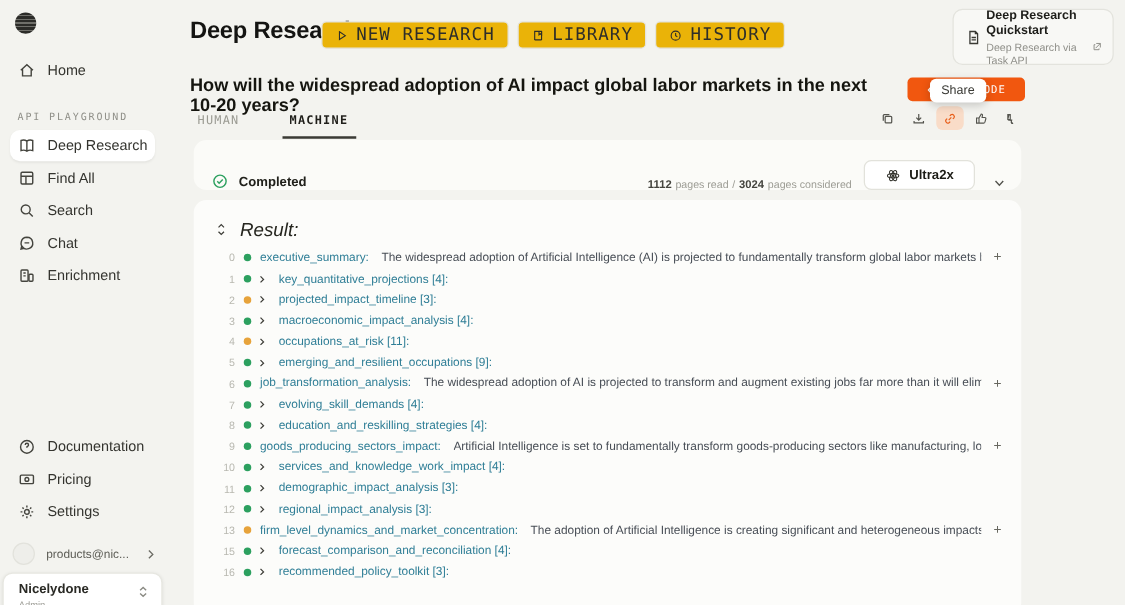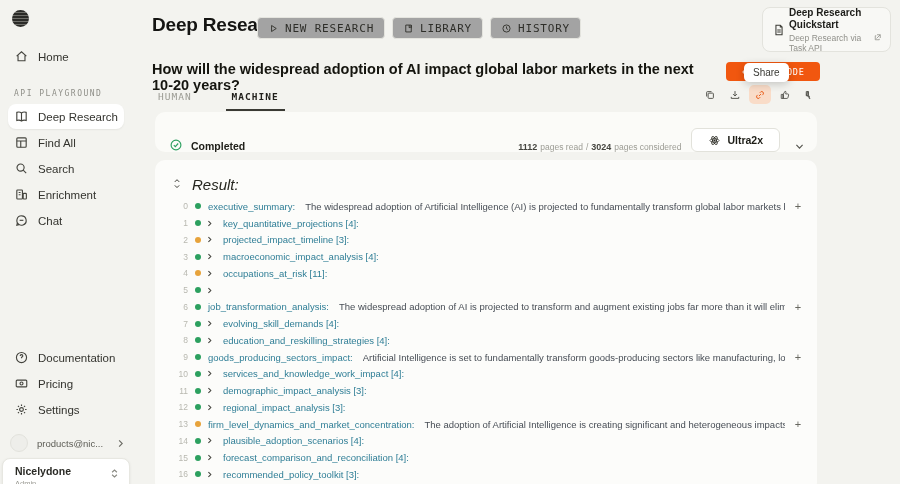--- a/index.html
+++ b/index.html
@@ -44,23 +44,23 @@
     box-shadow:0 1px 3px rgba(0,0,0,.07); padding:6px 8px 0 12px; cursor:pointer;
   }
   .ws-name { font-size:10.5px; font-weight:bold; color:#2a2a25; }
   .ws-role { font-size:7.5px; color:#9a9a93; margin-top:2px; }
   .ws-chev { position:absolute; right:9px; top:9px; width:11px; height:11px; color:#8a8a83; }
 
   
   .page-title { position:absolute; left:152px; top:14px; font-size:19px; font-weight:bold; color:#141412; letter-spacing:-0.2px; }
   .hdr-buttons { position:absolute; left:257px; top:17px; display:flex; gap:7px; }
   .hdr-btn {
-    height:22px; padding:0 10px; background:#a3a3a3; border:1px solid #e4e4de; border-radius:4px;
+    height:22px; padding:0 10px; background:#eab308; border:1px solid #e4e4de; border-radius:4px;
     display:flex; align-items:center; gap:6px; cursor:pointer;
-    font-family:"DejaVu Sans Mono", monospace; font-size:11px; letter-spacing:0.8px; color:#2e2e29;
+    font-family:"DejaVu Sans Mono", monospace; font-size:14px; letter-spacing:0.8px; color:#2e2e29;
   }
   .hdr-btn .ic { width:11px; height:11px; color:#2e2e29; }
   .quickstart {
     position:absolute; left:762px; top:7px; width:129px; height:45px;
     background:#f8f8f5; border:1px solid #e3e3dd; border-radius:8px;
     display:flex; align-items:center; gap:3px; padding:0 8px 0 9px; cursor:pointer;
   }
   .quickstart .ic { width:14px; height:14px; color:#3a3a34; flex:none; }
   .qs-title { font-size:10px; font-weight:bold; color:#1d1d19; line-height:1.25; }
   .qs-sub { font-size:8.5px; color:#90908a; margin-top:1px; display:flex; align-items:flex-start; gap:3px; }
@@ -170,35 +170,35 @@
       <svg viewBox="0 0 16 16" fill="none" stroke="currentColor" stroke-width="1.2">
           <circle cx="7" cy="7" r="3.8"></circle>
           <path d="M9.8 9.8 13 13"></path>
         </svg>
     </span>
     <span>Search</span>
   </div>
   <div class="side-item">
     <span class="ic">
       <svg viewBox="0 0 16 16" fill="none" stroke="currentColor" stroke-width="1.2">
+          <path d="M8 3a5 5 0 1 1-4.4 7.4L3 13l2.7-.6A5 5 0 0 1 8 3z"></path>
+          <path d="M6 7.8h4"></path>
+        </svg>
+    </span>
+    <span>Chat</span>
+  </div>
+  <div class="side-item">
+    <span class="ic">
+      <svg viewBox="0 0 16 16" fill="none" stroke="currentColor" stroke-width="1.2">
           <rect x="3" y="3.2" width="6" height="9.6" rx="0.8"></rect>
           <rect x="9.8" y="6.8" width="3.4" height="6" rx="0.8"></rect>
           <path d="M5 5.8h2M5 8.2h2"></path>
         </svg>
     </span>
     <span>Enrichment</span>
-  </div>
-  <div class="side-item">
-    <span class="ic">
-      <svg viewBox="0 0 16 16" fill="none" stroke="currentColor" stroke-width="1.2">
-          <path d="M8 3a5 5 0 1 1-4.4 7.4L3 13l2.7-.6A5 5 0 0 1 8 3z"></path>
-          <path d="M6 7.8h4"></path>
-        </svg>
-    </span>
-    <span>Chat</span>
   </div>
 
   <div class="side-footer">
     <div class="side-item">
       <span class="ic">
         <svg viewBox="0 0 16 16" fill="none" stroke="currentColor" stroke-width="1.2">
             <circle cx="8" cy="8" r="5.4"></circle>
             <path d="M6.6 6.4c0-.9.6-1.5 1.4-1.5s1.4.6 1.4 1.4c0 .9-.8 1.1-1.4 1.7v.8"></path>
             <path d="M8 11.2v.1"></path>
           </svg>
@@ -454,20 +454,21 @@
 
   </div>
       <div class="row">
     <span class="idx">5</span>
     <span class="dot green"></span>
     <span class="row-chev">
       <svg viewBox="0 0 16 16" fill="none" stroke="currentColor" stroke-width="2.4">
             <path d="M5.5 2.5 11 8l-5.5 5.5"></path>
           </svg>
     </span>
+    <span class="key">emerging_and_resilient_occupations [9]:</span>
 
   </div>
       <div class="row">
     <span class="idx">6</span>
     <span class="dot green"></span>
 
     <span class="key">job_transformation_analysis:</span>
     <span class="val">The widespread adoption of AI is projected to transform and augment existing jobs far more than it will eliminate them outright. A strong...</span>
     <span class="plus">+</span>
   </div>
@@ -536,31 +537,20 @@
   </div>
       <div class="row">
     <span class="idx">13</span>
     <span class="dot yellow"></span>
 
     <span class="key">firm_level_dynamics_and_market_concentration:</span>
     <span class="val">The adoption of Artificial Intelligence is creating significant and heterogeneous impacts at the firm level,...</span>
     <span class="plus">+</span>
   </div>
       <div class="row">
-    <span class="idx">14</span>
-    <span class="dot green"></span>
-    <span class="row-chev">
-      <svg viewBox="0 0 16 16" fill="none" stroke="currentColor" stroke-width="2.4">
-            <path d="M5.5 2.5 11 8l-5.5 5.5"></path>
-          </svg>
-    </span>
-    <span class="key">plausible_adoption_scenarios [4]:</span>
-
-  </div>
-      <div class="row">
     <span class="idx">15</span>
     <span class="dot green"></span>
     <span class="row-chev">
       <svg viewBox="0 0 16 16" fill="none" stroke="currentColor" stroke-width="2.4">
             <path d="M5.5 2.5 11 8l-5.5 5.5"></path>
           </svg>
     </span>
     <span class="key">forecast_comparison_and_reconciliation [4]:</span>
 
   </div>

